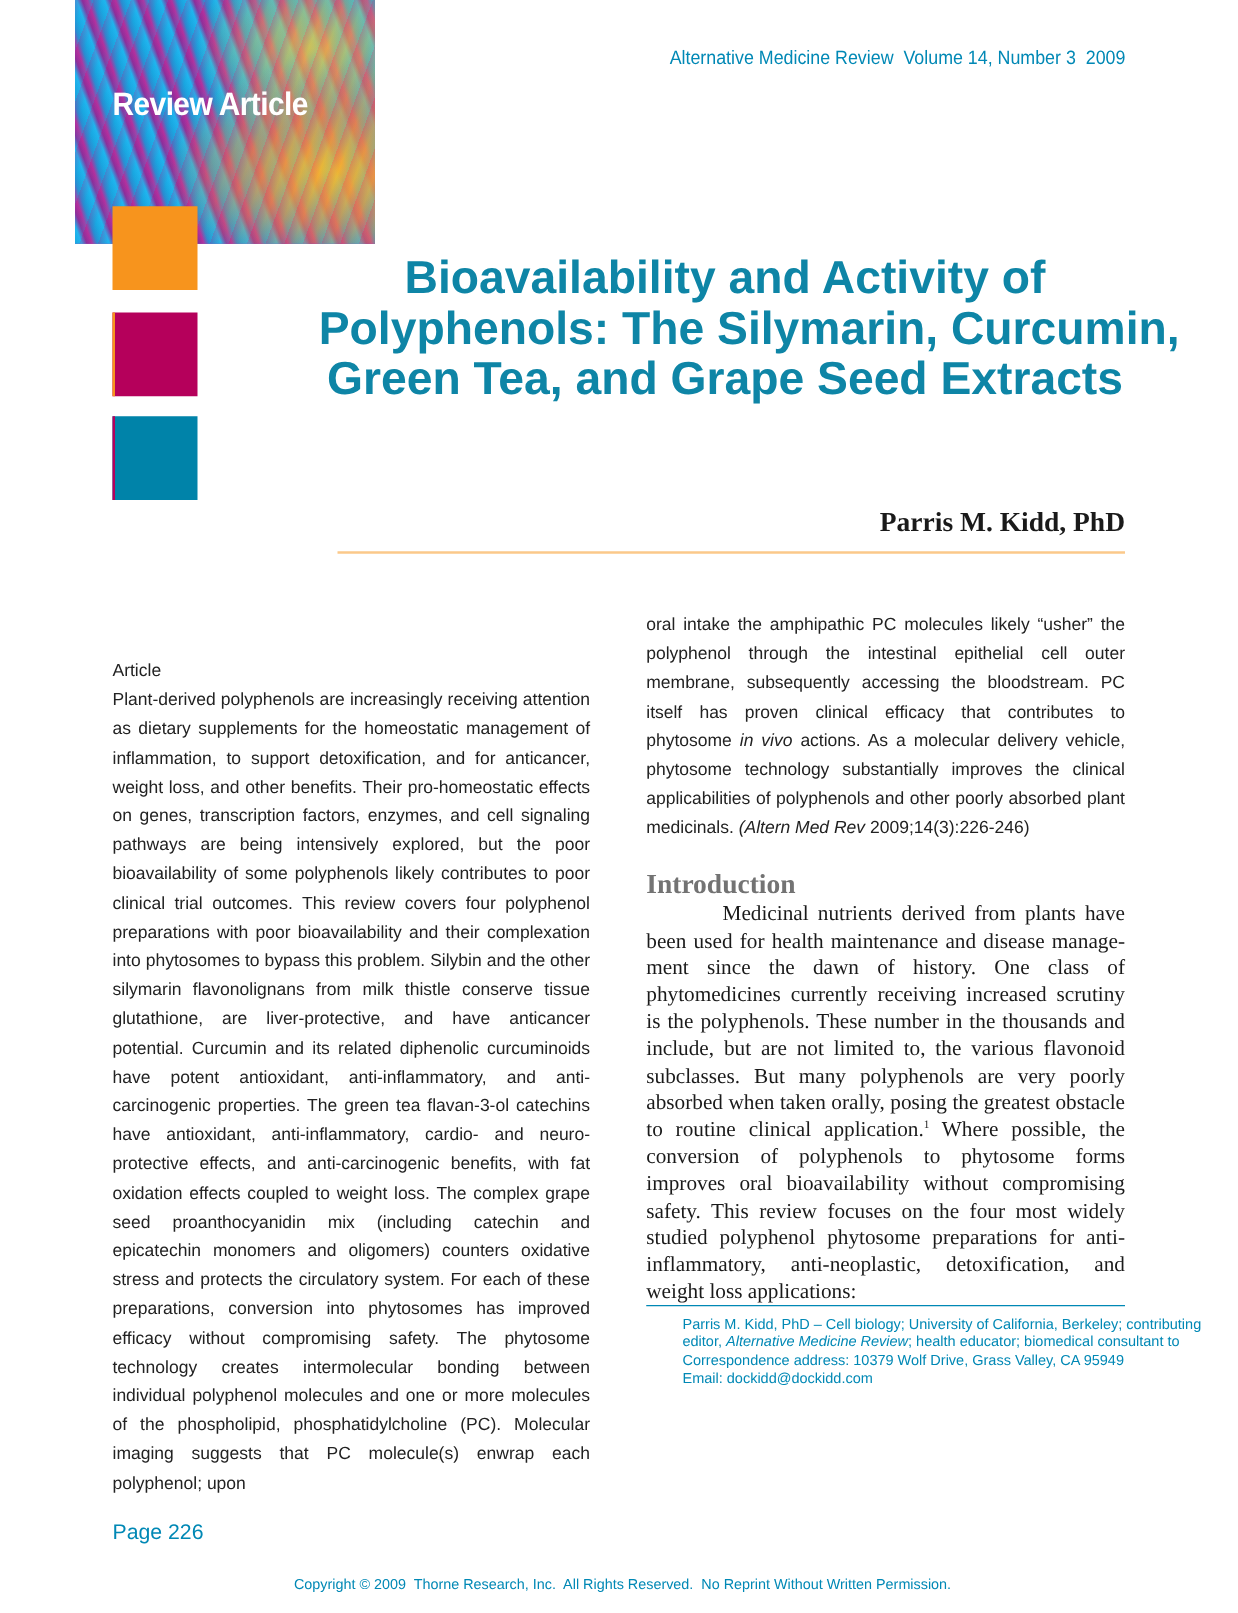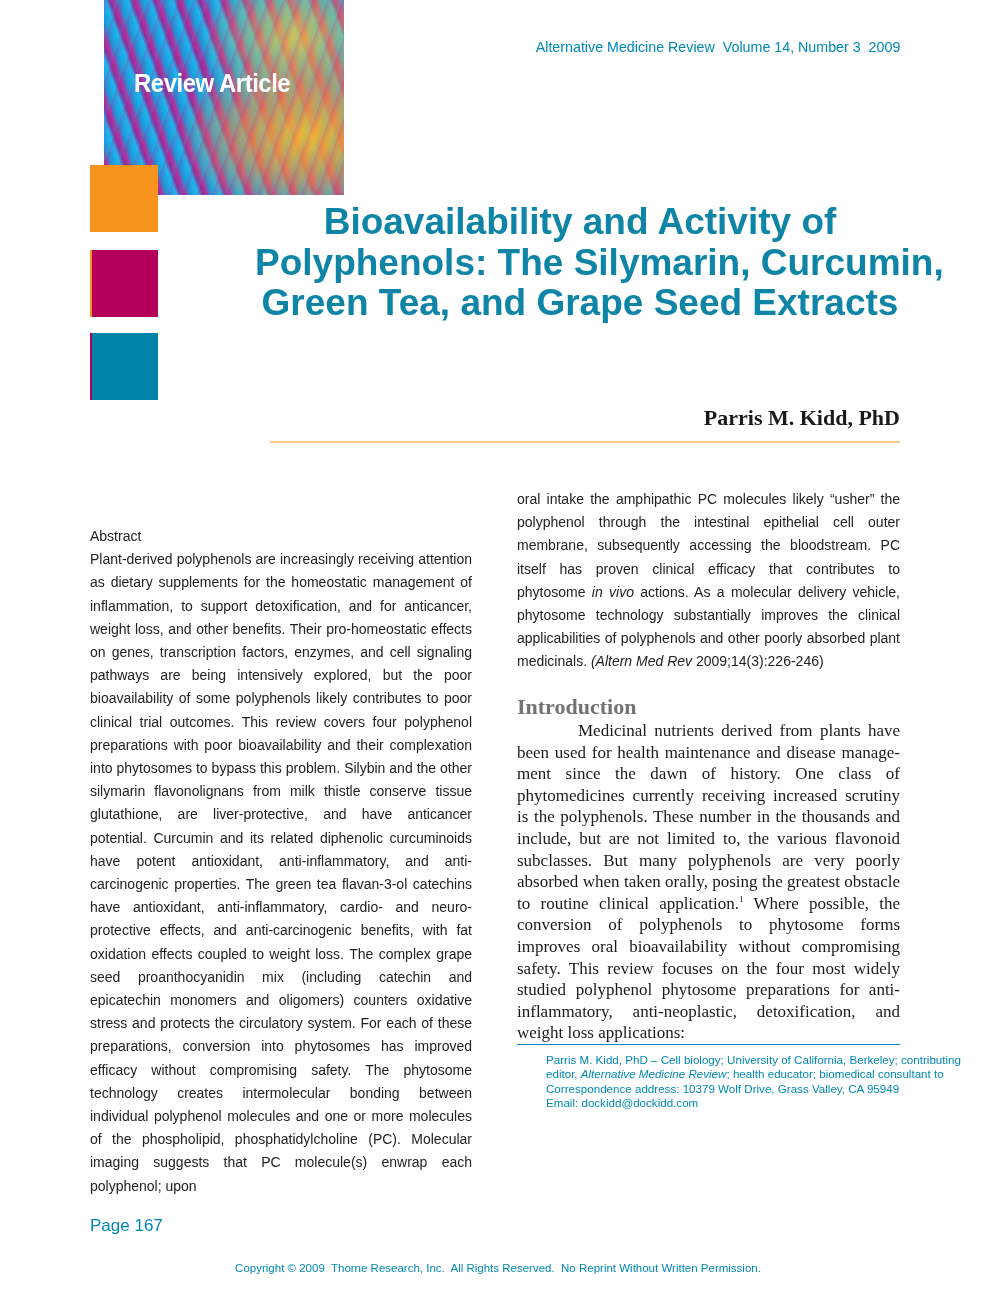--- a/index.html
+++ b/index.html
@@ -7,21 +7,20 @@
     width: 990px; height: 1290px; position: relative; background: #ffffff; overflow: hidden;
     font-family: "Liberation Sans", sans-serif;
   }
   .hero {
     position: absolute; left: 60px; top: 0; width: 240px; height: 195px; overflow: hidden;
     background:
       radial-gradient(ellipse at 85% 70%, rgba(250,190,40,0.95) 0%, rgba(240,150,60,0.7) 22%, rgba(0,0,0,0) 45%),
       radial-gradient(ellipse at 80% 20%, rgba(245,200,60,0.85) 0%, rgba(0,0,0,0) 35%),
       repeating-linear-gradient(70deg, #19a6e0 0px, #1fb6ef 5px, #8a2f9b 9px, #b3319e 13px, #2a8ad0 17px, #19a6e0 21px),
       #7b2aa0;
-    margin-left: 44px;
   }
   .hero-overlay {
     position: absolute; inset: 0;
     background: repeating-linear-gradient(110deg, rgba(180,40,150,0.25) 0px, rgba(0,0,0,0) 7px, rgba(40,170,230,0.2) 14px);
   }
   .hero-label {
     position: absolute; left: 30px; top: 68px; color: #ffffff; font-size: 26px; font-weight: bold;
     font-family: "Liberation Sans", sans-serif; letter-spacing: -0.5px; transform: scaleX(0.92); transform-origin: left;
   }
   .square { position: absolute; left: 90px; width: 68px; height: 67px; }
@@ -89,35 +88,35 @@
 <div class="title">
   <div>Bioavailability and Activity of</div>
   <div>Polyphenols: The Silymarin, Curcumin,</div>
   <div>Green Tea, and Grape Seed Extracts</div>
 </div>
 
 <div class="author">Parris M. Kidd, PhD</div>
 <div class="rule-author"></div>
 
 <div class="col-left">
-  <span class="abs-label">Abstract</span>
+  <span class="abs-label">Article</span>
   <span>Plant-derived polyphenols are increasingly receiving attention as dietary supplements for the homeostatic management of inflammation, to support detoxification, and for anticancer, weight loss, and other benefits. Their pro-homeostatic effects on genes, transcription factors, enzymes, and cell signaling pathways are being intensively explored, but the poor bioavailability of some polyphenols likely contributes to poor clinical trial outcomes. This review covers four polyphenol preparations with poor bioavailability and their complexation into phytosomes to bypass this problem. Silybin and the other silymarin flavonolignans from milk thistle conserve tissue glutathione, are liver-protective, and have anticancer potential. Curcumin and its related diphenolic curcuminoids have potent antioxidant, anti-inflammatory, and anti-carcinogenic properties. The green tea flavan-3-ol catechins have antioxidant, anti-inflammatory, cardio- and neuro-protective effects, and anti-carcinogenic benefits, with fat oxidation effects coupled to weight loss. The complex grape seed proanthocyanidin mix (including catechin and epicatechin monomers and oligomers) counters oxidative stress and protects the circulatory system. For each of these preparations, conversion into phytosomes has improved efficacy without compromising safety. The phytosome technology creates intermolecular bonding between individual polyphenol molecules and one or more molecules of the phospholipid, phosphatidylcholine (PC). Molecular imaging suggests that PC molecule(s) enwrap each polyphenol; upon</span>
 </div>
 
 <div class="col-right">
   <span>oral intake the amphipathic PC molecules likely “usher” the polyphenol through the intestinal epithelial cell outer membrane, subsequently accessing the bloodstream. PC itself has proven clinical efficacy that contributes to phytosome </span><i>in vivo</i><span> actions. As a molecular delivery vehicle, phytosome technology substantially improves the clinical applicabilities of polyphenols and other poorly absorbed plant medicinals. </span><i>(Altern Med Rev</i><span> 2009;14(3):226-246)</span>
 </div>
 
 <div class="intro-heading">Introduction</div>
 <div class="intro-body">
   <span class="indent"></span><span>Medicinal nutrients derived from plants have been used for health maintenance and disease manage­ment since the dawn of history. One class of phytomedi­cines currently receiving increased scrutiny is the poly­phenols. These number in the thousands and include, but are not limited to, the various flavonoid subclasses. But many polyphenols are very poorly absorbed when taken orally, posing the greatest obstacle to routine clini­cal application.</span><sup>1</sup><span> Where possible, the conversion of poly­phenols to phytosome forms improves oral bioavailabil­ity without compromising safety. This review focuses on the four most widely studied polyphenol phytosome preparations for anti-inflammatory, anti-neoplastic, de­toxification, and weight loss applications:</span>
 </div>
 
 <div class="rule-footnote"></div>
 <div class="footnote">
   <div>Parris M. Kidd, PhD – Cell biology; University of California, Berkeley; contributing</div>
   <div><span>editor, </span><i>Alternative Medicine Review</i><span>; health educator; biomedical consultant to</span></div>
   <div>Correspondence address: 10379 Wolf Drive, Grass Valley, CA 95949</div>
   <div>Email: dockidd@dockidd.com</div>
 </div>
 
-<div class="page-number">Page 167</div>
+<div class="page-number">Page 226</div>
 <div class="copyright" style="white-space:pre;">Copyright © 2009  Thorne Research, Inc.  All Rights Reserved.  No Reprint Without Written Permission.</div>
 
 </body></html>

